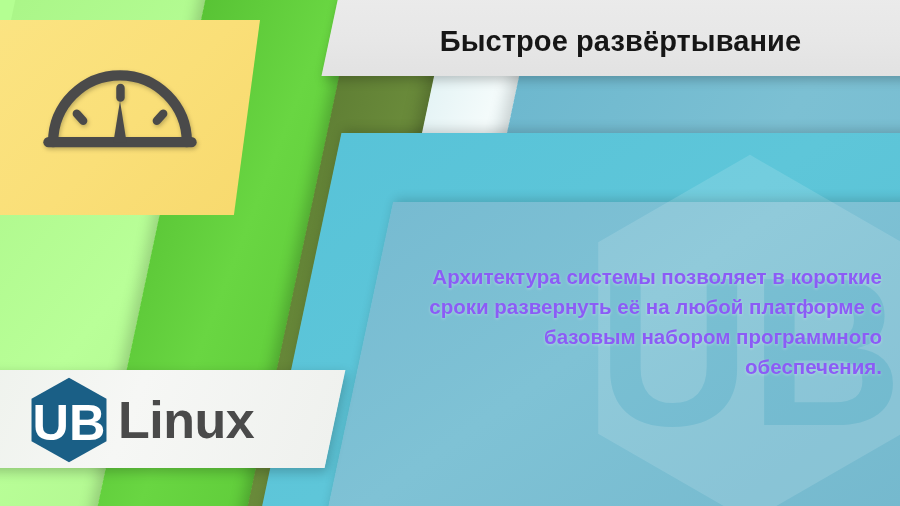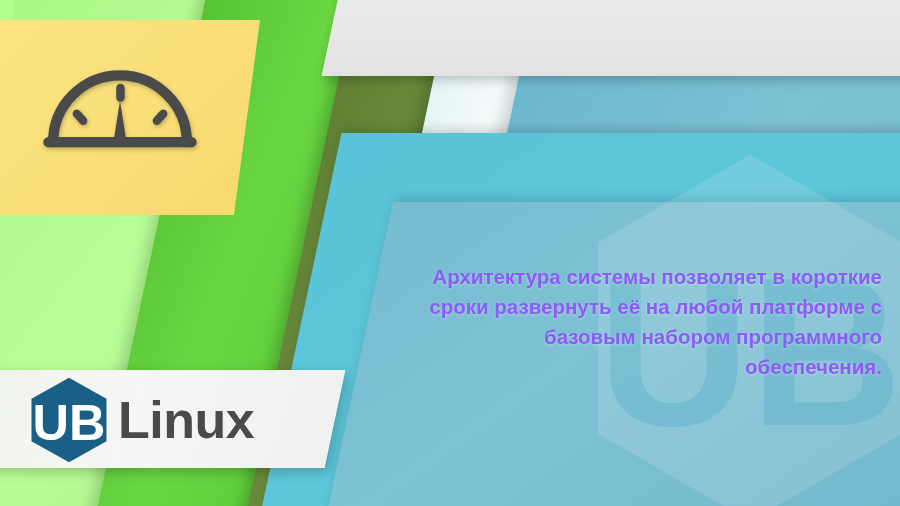--- a/index.html
+++ b/index.html
@@ -177,20 +177,21 @@
       <path d="M14 92 A71 71 0 0 1 156 92" fill="none" stroke="#4a4a4a" stroke-width="11" stroke-linecap="round"></path>
       <line x1="9" y1="92" x2="161" y2="92" stroke="#4a4a4a" stroke-width="11" stroke-linecap="round"></line>
       <path d="M85 48 L92 92 L78 92 Z" fill="#4a4a4a"></path>
       <rect x="81" y="30" width="9" height="19" rx="4.5" fill="#4a4a4a"></rect>
       <rect x="38" y="56" width="9" height="19" rx="4.5" fill="#4a4a4a" transform="rotate(-42 42.5 65.5)"></rect>
       <rect x="123" y="56" width="9" height="19" rx="4.5" fill="#4a4a4a" transform="rotate(42 127.5 65.5)"></rect>
     </svg>
   </div>
 
   <div class="title-panel"></div>
+  <div class="title-text">Быстрое развёртывание</div>
 
   <div class="body-text">Архитектура системы позволяет в короткие сроки развернуть её на любой платформе с базовым набором программного обеспечения.</div>
 
   <div class="logo-panel"></div>
   <div class="logo-wrap">
     <span class="logo-hex">
       <svg viewBox="0 0 100 108" xmlns="http://www.w3.org/2000/svg" aria-hidden="true">
         <polygon points="50,2 96,28 96,80 50,106 4,80 4,28" fill="#1a5f86"></polygon>
         <text x="50" y="79" text-anchor="middle" font-family="Liberation Sans, sans-serif" font-size="62" font-weight="bold" fill="#ffffff">UB</text>
       </svg>

